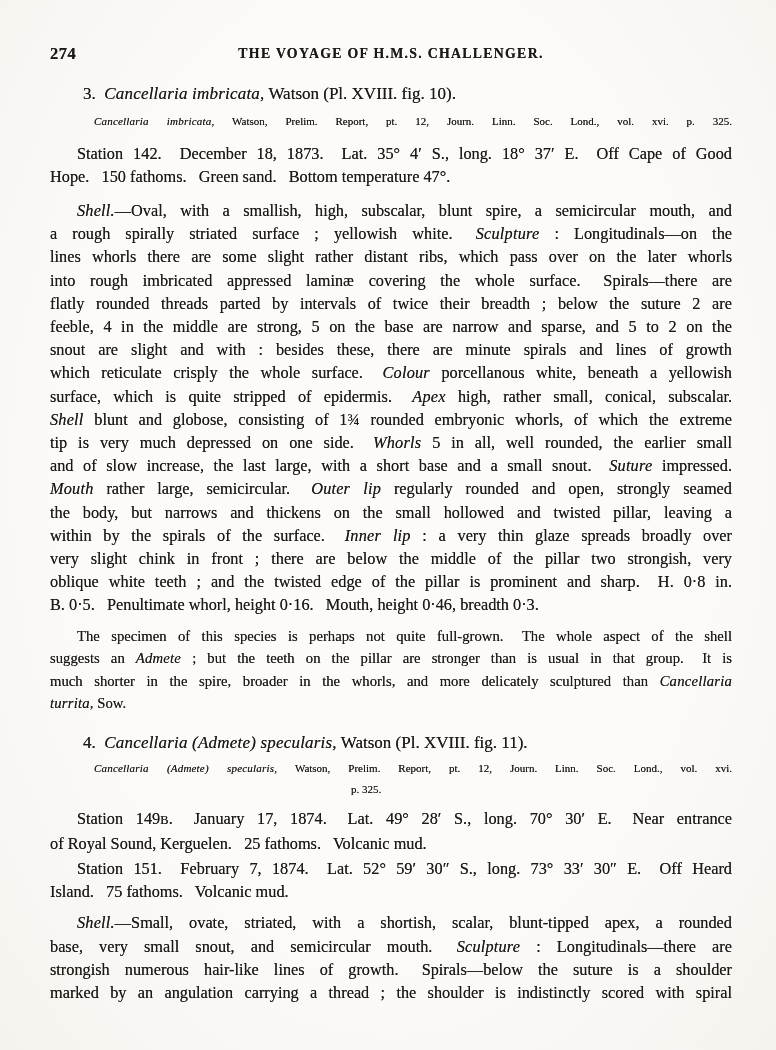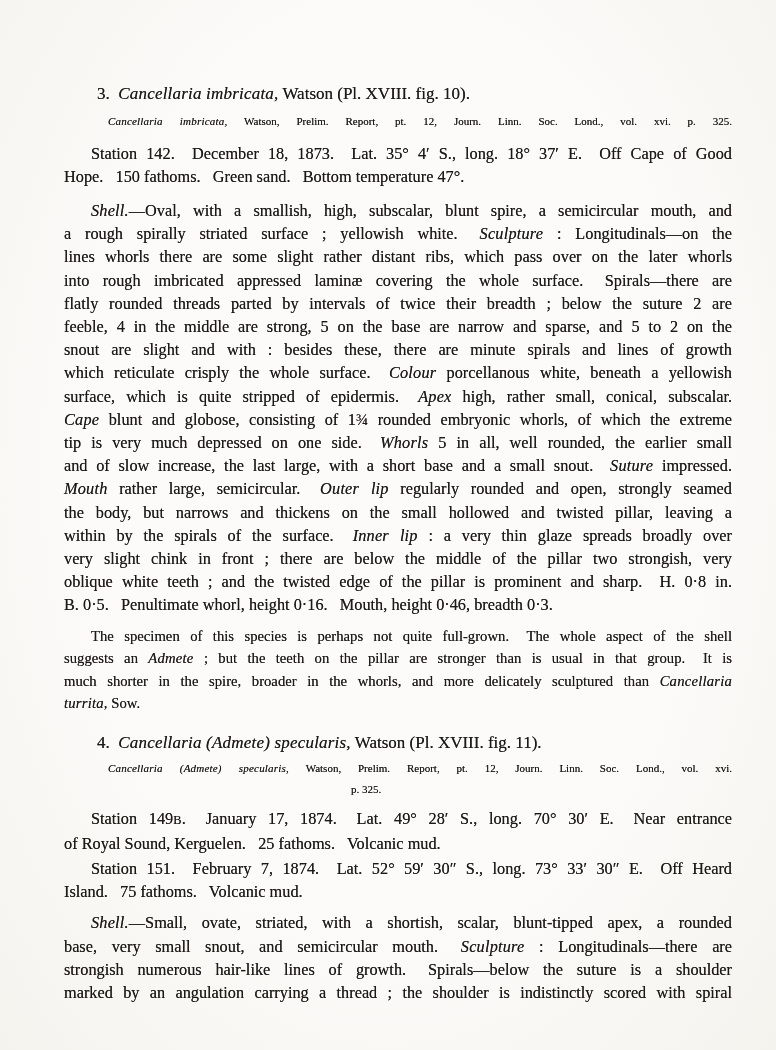--- a/index.html
+++ b/index.html
@@ -48,21 +48,20 @@
   }
   .text-column {
     position: absolute;
     top: 78px;
     left: 50px;
     width: 682px;
   }
   .line {
     text-align: justify;
     text-align-last: justify;
-    margin-left: 14px;
   }
   .block .line.last { text-align-last: left; }
   .block.justify-last .line.last { text-align-last: justify; }
   .block.center-last .line.last {
     margin-left: -44px;
     margin-right: 50px;
     text-align: center;
     text-align-last: center;
   }
   .heading {
@@ -97,20 +96,24 @@
   [data-name="species-4-heading"]     { margin-top: 16px; }
   [data-name="species-4-citation"]    { margin-top: 3px; }
   [data-name="station-149b-paragraph"]{ margin-top: 6px; }
   [data-name="station-151-paragraph"] { margin-top: 2px; }
   [data-name="species-4-description"] { margin-top: 8px; }
 </style>
 </head>
 <body>
 
 <div class="page" data-name="book-page">
+  <div class="running-head" data-name="page-header">
+    <span class="pagenum" data-name="page-number">274</span>
+    <span class="running-title" data-name="running-title">THE VOYAGE OF H.M.S. CHALLENGER.</span>
+  </div>
   <div class="text-column" data-name="page-body">
       <div class="block heading" data-name="species-3-heading">
         <div class="line first last" data-name="text-line">3. <i>Cancellaria imbricata,</i> Watson (Pl. XVIII. fig. 10).</div>
       </div>
       <div class="block citation justify-last" data-name="species-3-citation">
         <div class="line first last" data-name="text-line"><i>Cancellaria imbricata,</i> Watson, Prelim. Report, pt. 12, Journ. Linn. Soc. Lond., vol. xvi. p. 325.</div>
       </div>
       <div class="block paragraph" data-name="station-142-paragraph">
         <div class="line first" data-name="text-line">Station 142.  December 18, 1873.  Lat. 35° 4′ S., long. 18° 37′ E.  Off Cape of Good</div>
         <div class="line last" data-name="text-line">Hope.  150 fathoms.  Green sand.  Bottom temperature 47°.</div>
@@ -118,21 +121,21 @@
       <div class="block paragraph" data-name="species-3-description">
         <div class="line first" data-name="text-line"><i>Shell.</i>—Oval, with a smallish, high, subscalar, blunt spire, a semicircular mouth, and</div>
         <div class="line" data-name="text-line">a rough spirally striated surface ; yellowish white.  <i>Sculpture</i> : Longitudinals—on the</div>
         <div class="line" data-name="text-line">lines whorls there are some slight rather distant ribs, which pass over on the later whorls</div>
         <div class="line" data-name="text-line">into rough imbricated appressed laminæ covering the whole surface.  Spirals—there are</div>
         <div class="line" data-name="text-line">flatly rounded threads parted by intervals of twice their breadth ; below the suture 2 are</div>
         <div class="line" data-name="text-line">feeble, 4 in the middle are strong, 5 on the base are narrow and sparse, and 5 to 2 on the</div>
         <div class="line" data-name="text-line">snout are slight and with : besides these, there are minute spirals and lines of growth</div>
         <div class="line" data-name="text-line">which reticulate crisply the whole surface.  <i>Colour</i> porcellanous white, beneath a yellowish</div>
         <div class="line" data-name="text-line">surface, which is quite stripped of epidermis.  <i>Apex</i> high, rather small, conical, subscalar.</div>
-        <div class="line" data-name="text-line"><i>Cape</i> blunt and globose, consisting of 1¾ rounded embryonic whorls, of which the extreme</div>
+        <div class="line" data-name="text-line"><i>Shell</i> blunt and globose, consisting of 1¾ rounded embryonic whorls, of which the extreme</div>
         <div class="line" data-name="text-line">tip is very much depressed on one side.  <i>Whorls</i> 5 in all, well rounded, the earlier small</div>
         <div class="line" data-name="text-line">and of slow increase, the last large, with a short base and a small snout.  <i>Suture</i> impressed.</div>
         <div class="line" data-name="text-line"><i>Mouth</i> rather large, semicircular.  <i>Outer lip</i> regularly rounded and open, strongly seamed</div>
         <div class="line" data-name="text-line">the body, but narrows and thickens on the small hollowed and twisted pillar, leaving a</div>
         <div class="line" data-name="text-line">within by the spirals of the surface.  <i>Inner lip</i> : a very thin glaze spreads broadly over</div>
         <div class="line" data-name="text-line">very slight chink in front ; there are below the middle of the pillar two strongish, very</div>
         <div class="line" data-name="text-line">oblique white teeth ; and the twisted edge of the pillar is prominent and sharp.  H. 0·8 in.</div>
         <div class="line last" data-name="text-line">B. 0·5.  Penultimate whorl, height 0·16.  Mouth, height 0·46, breadth 0·3.</div>
       </div>
       <div class="block note" data-name="species-3-note">

